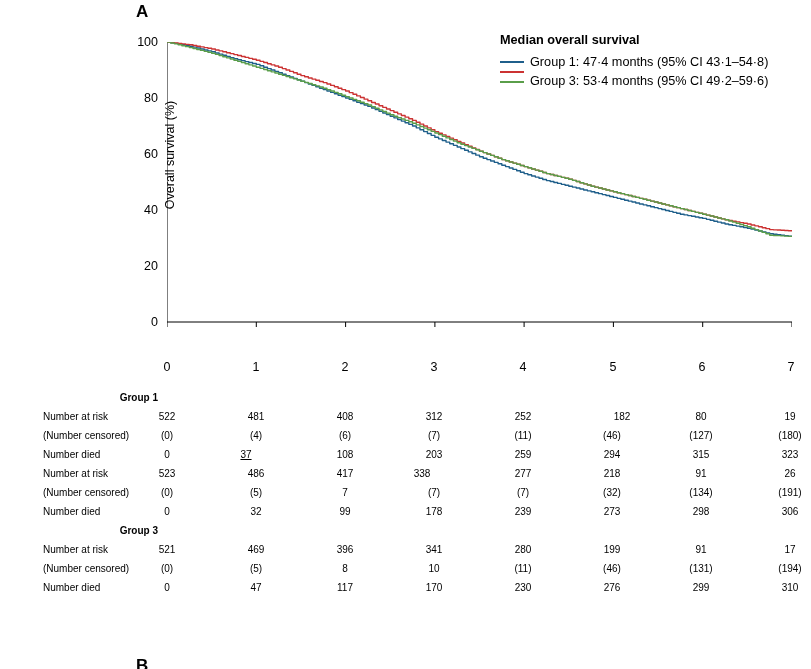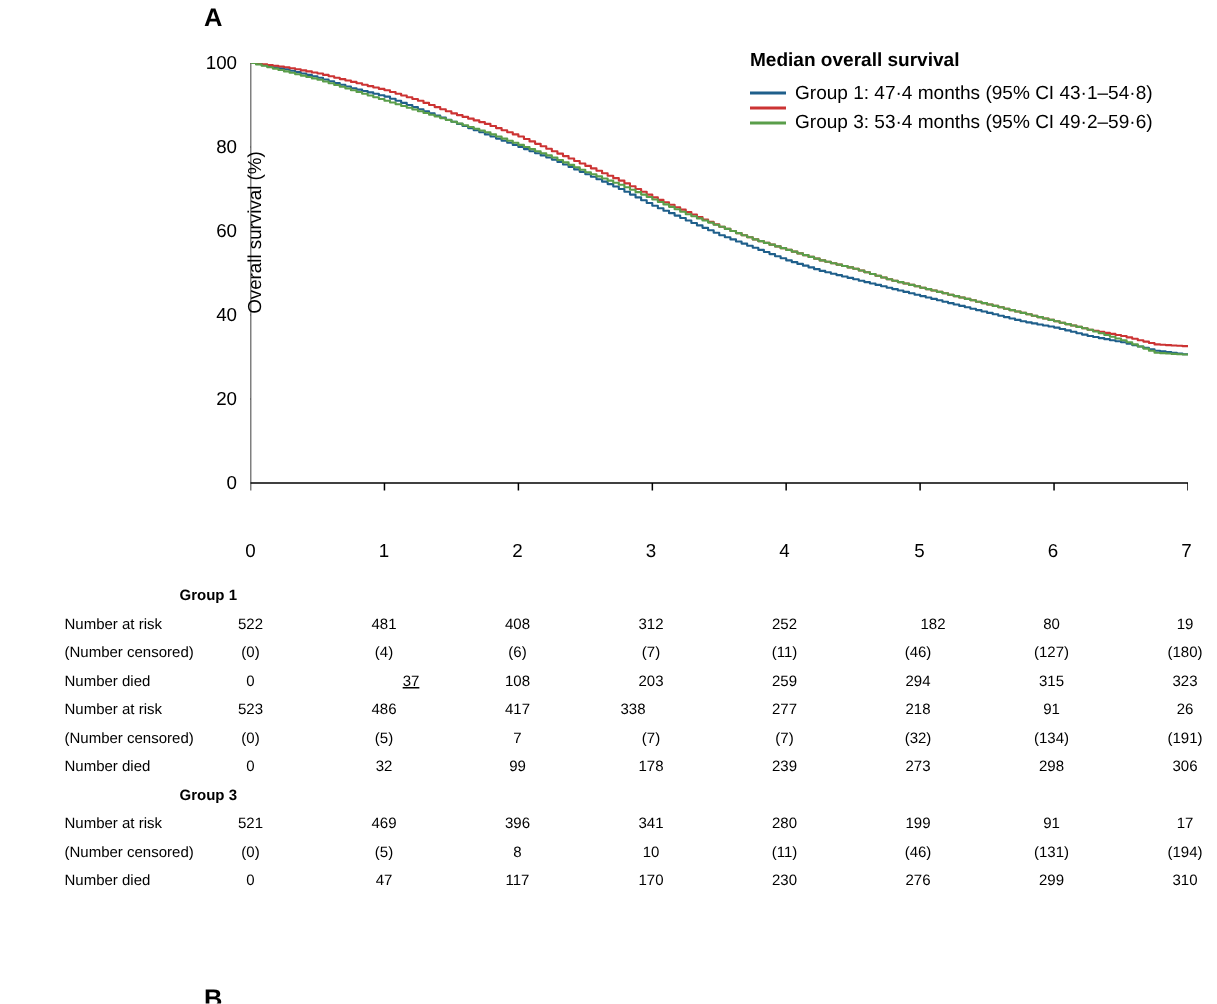--- a/index.html
+++ b/index.html
@@ -222,21 +222,21 @@
         <div class="rt-val" style="left: 315px;">(6)</div>
         <div class="rt-val" style="left: 404px;">(7)</div>
         <div class="rt-val" style="left: 493px;">(11)</div>
         <div class="rt-val" style="left: 582px;">(46)</div>
         <div class="rt-val" style="left: 671px;">(127)</div>
         <div class="rt-val" style="left: 760px;">(180)</div>
       </div>
       <div class="rt-row">
         <div class="rt-label">Number died</div>
         <div class="rt-val" style="left: 137px;">0</div>
-        <div class="rt-val" style="left: 244px; text-decoration: underline;">37</div>
+        <div class="rt-val" style="left: 216px; text-decoration: underline;">37</div>
         <div class="rt-val" style="left: 315px;">108</div>
         <div class="rt-val" style="left: 404px;">203</div>
         <div class="rt-val" style="left: 493px;">259</div>
         <div class="rt-val" style="left: 582px;">294</div>
         <div class="rt-val" style="left: 671px;">315</div>
         <div class="rt-val" style="left: 760px;">323</div>
       </div>
       <div class="rt-row">
         <div class="rt-label">Number at risk</div>
         <div class="rt-val" style="left: 137px;">523</div>

